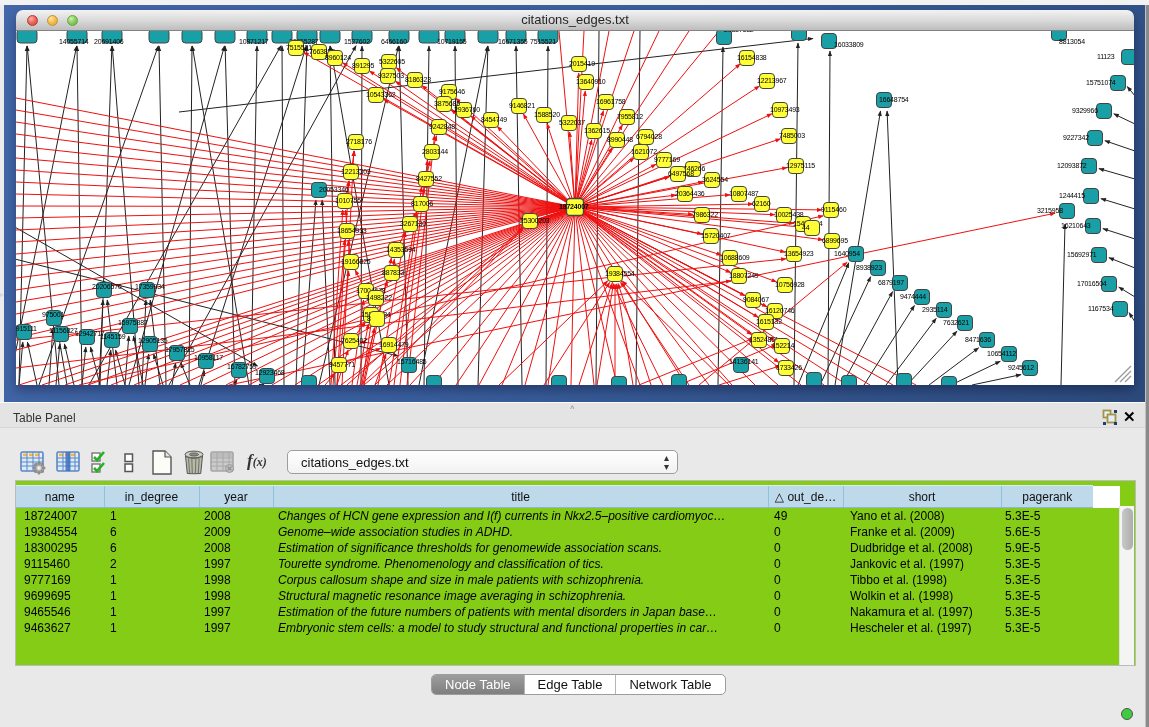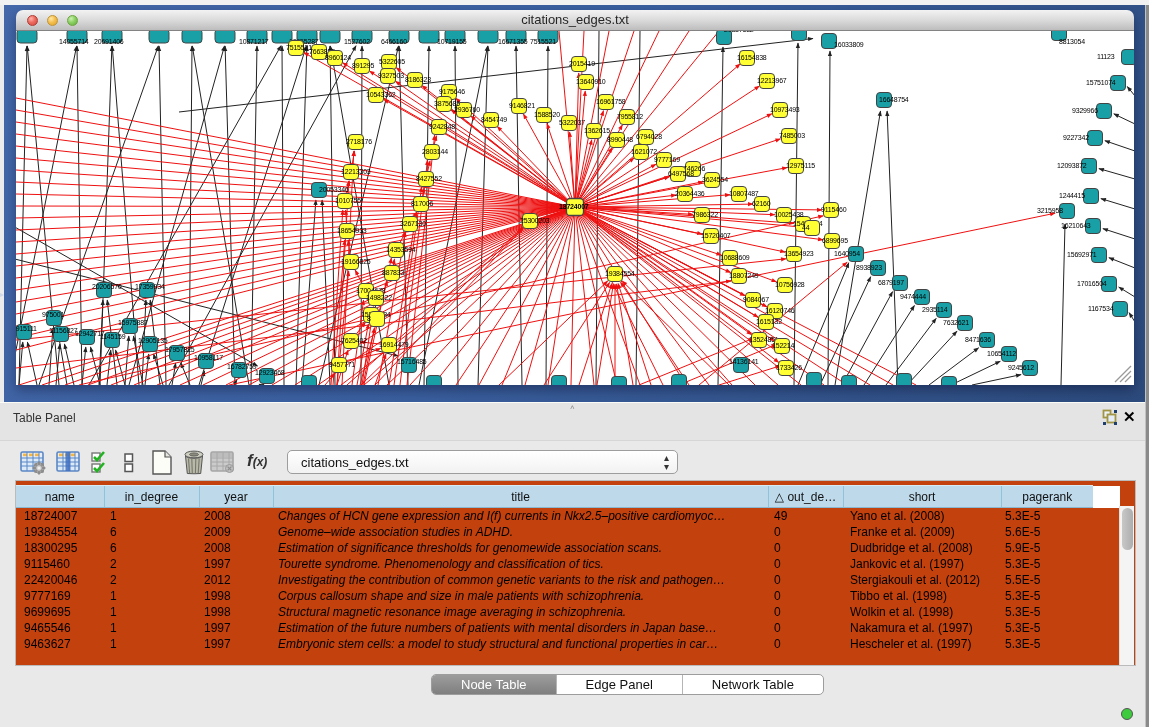--- a/index.html
+++ b/index.html
@@ -14,43 +14,43 @@
 #titlebar { position:absolute; left:0; top:0; width:1118px; height:21px; border-radius:7px 7px 0 0;
   background:linear-gradient(#f3f3f3,#d8d8d8 55%,#bdbdbd); border-bottom:1px solid #838383; z-index:10; }
 #title { text-align:center; font-size:13px; line-height:20px; color:#262626; font-weight:500; }
 .tl { position:absolute; top:5px; width:11px; height:11px; border-radius:50%; }
 .tl.r { left:11px; background:radial-gradient(circle at 35% 30%,#ffb3ab,#ec6b60 45%,#d5443c); border:0.5px solid #b03a32;}
 .tl.y { left:31px; background:radial-gradient(circle at 35% 30%,#ffe9a8,#f5bf4f 45%,#dfa123); border:0.5px solid #c09334;}
 .tl.g { left:51px; background:radial-gradient(circle at 35% 30%,#cdf0b2,#8cd164 45%,#62ab37); border:0.5px solid #6da53f;}
 #canvas { position:absolute; left:0; top:21px; width:1118px; height:354px; background:#fff; overflow:hidden; }
 .nl { font-size:7px; fill:#000; letter-spacing:-0.2px; }
 #panel { position:absolute; left:0; top:402px; width:1149px; height:325px; background:#e9e9e9; }
-#phead { position:absolute; left:0; top:0; width:1149px; height:39px; background:#e4e4e4; border-top:1px solid #fbfbf8; border-bottom:1px solid #d6d6d6; }
+#phead { position:absolute; left:0; top:0; width:1149px; height:26px; background:#e4e4e4; border-top:1px solid #fbfbf8; border-bottom:1px solid #d6d6d6; }
 #phead span.t { position:absolute; left:13px; top:8px; font-size:12px; color:#333; }
 #floatico { position:absolute; left:1102px; top:6px; }
 #xico { position:absolute; left:1123px; top:5px; font-size:15px; font-weight:bold; color:#000; }
 .ic { position:absolute; top:47px; }
 #combo { position:absolute; left:287px; top:48px; width:391px; height:24px; background:linear-gradient(#ffffff,#f2f2f2);
   border:1px solid #9d9d9d; border-radius:5px; box-shadow:inset 0 1px 0 #fff; }
 #combo .txt { position:absolute; left:13px; top:4px; font-size:13px; color:#111; }
 #combo .st { position:absolute; right:8px; top:2px; font-size:10px; color:#333; line-height:9px; }
-#tablebox { position:absolute; left:15px; top:480px; width:1121px; height:186px; background:#c2410c; border:1px solid #bbb; overflow:hidden; }
+#tablebox { position:absolute; left:15px; top:480px; width:1121px; height:186px; background:#84cc16; border:1px solid #bbb; overflow:hidden; }
 table { border-collapse:collapse; table-layout:fixed; width:1077px; margin-top:4px; }
 th { background:#bdd9ea; border-left:1px solid #8fc3dc; border-top:1px solid #d7ebf5; border-bottom:1px solid #89b8d0; height:22px;
   font-size:12px; font-weight:normal; color:#111; text-align:center; }
 th:first-child { border-left:none; }
 td { font-size:12px; color:#000; height:16px; padding:0; white-space:nowrap; overflow:hidden; vertical-align:middle; }
 .c0 { width:88px; padding-left:8px; } .c1 { width:95px; padding-left:6px; } .c2 { width:74px; padding-left:5px; }
 .c3 { width:495px; padding-left:5px;font-style:italic; } .c4 { width:75px; padding-left:6px;margin-top:12px; } .c5 { width:158px; padding-left:7px; }
 .c6 { width:92px; padding-left:4px; } .c7 { width:27px; }
 #vscroll { position:absolute; right:1px; top:25px; width:15px; height:160px; background:#f4f4f4; border-left:1px solid #e0e0e0; }
 #vthumb { position:absolute; left:2px; top:2px; width:11px; height:42px; background:linear-gradient(90deg,#c8c8c8,#adadad); border-radius:6px; }
 #tabs { position:absolute; left:431px; top:674px; height:21px; display:flex; border:1px solid #9d9d9d; border-radius:5px; overflow:hidden;
   background:#fff; font-size:13px; }
-#tabs div { padding:0 29px; line-height:19px; color:#111; }
+#tabs div { padding:0 13px; line-height:19px; color:#111; }
 #tabs div.sel { background:linear-gradient(#9d9d9d,#7f7f7f); color:#fff; }
 #tabs div + div { border-left:1px solid #b5b5b5; }
 #status { position:absolute; right:33px; top:740px; font-size:14px; color:#222;text-align:center; }
 #gdot { position:absolute; left:1121px; top:708px; width:12px; height:12px; border-radius:50%; background:#3ecb3e; border:1px solid #555; }
 #caret { position:absolute; left:570px; top:1px; font-size:8px; color:#888; }
 #lcaret { position:absolute; left:0px; top:290px; font-size:8px; color:#cfd8e8; }
 </style></head>
 <body>
 <div id="desk">
   <div id="win">
@@ -876,21 +876,21 @@
         <line x1="1" y1="9" x2="23" y2="9"></line>
         <line x1="1" y1="13" x2="23" y2="13"></line>
         <line x1="1" y1="17" x2="23" y2="17"></line>
         <line x1="7" y1="3" x2="7" y2="22"></line>
         <line x1="13" y1="3" x2="13" y2="22"></line>
         <line x1="19" y1="3" x2="19" y2="22"></line>
       </g>
       <circle cx="19.5" cy="19.5" r="4" fill="#bfbfbf" stroke="#999"></circle>
       <path d="M17.6 17.6l3.8 3.8M21.4 17.6l-3.8 3.8" stroke="#8d8d8d" stroke-width="1.2"></path>
     </svg>
-    <div class="ic" style="left:247px;top:49px;font-family:Liberation Sans, sans-serif;font-style:italic;font-weight:bold;font-size:17px;color:#333">f<span style="font-size:12px">(x)</span></div>
+    <div class="ic" style="left:247px;top:49px;font-family:Liberation Serif, serif;font-style:italic;font-weight:bold;font-size:17px;color:#333">f<span style="font-size:12px">(x)</span></div>
   <div id="combo">
       <span class="txt">citations_edges.txt</span>
       <span class="st">▴<br>▾</span>
     </div>
   <div id="caret">˄</div>
 </div>
 <div id="tablebox">
   <table>
     <tbody>
         <tr>
@@ -937,30 +937,20 @@
           <td class="c0">9115460</td>
           <td class="c1">2</td>
           <td class="c2">1997</td>
           <td class="c3">Tourette syndrome. Phenomenology and classification of tics.</td>
           <td class="c4">0</td>
           <td class="c5">Jankovic et al. (1997)</td>
           <td class="c6">5.3E-5</td>
           <td class="c7"></td>
         </tr>
         <tr>
-          <td class="c0">22420046</td>
-          <td class="c1">2</td>
-          <td class="c2">2012</td>
-          <td class="c3">Investigating the contribution of common genetic variants to the risk and pathogen…</td>
-          <td class="c4">0</td>
-          <td class="c5">Stergiakouli et al. (2012)</td>
-          <td class="c6">5.5E-5</td>
-          <td class="c7"></td>
-        </tr>
-        <tr>
           <td class="c0">9777169</td>
           <td class="c1">1</td>
           <td class="c2">1998</td>
           <td class="c3">Corpus callosum shape and size in male patients with schizophrenia.</td>
           <td class="c4">0</td>
           <td class="c5">Tibbo et al. (1998)</td>
           <td class="c6">5.3E-5</td>
           <td class="c7"></td>
         </tr>
         <tr>
@@ -994,16 +984,16 @@
           <td class="c7"></td>
         </tr>
   </tbody>
     </table>
   <div id="vscroll">
       <div id="vthumb"></div>
     </div>
 </div>
 <div id="tabs">
     <div class="sel">Node Table</div>
-    <div>Edge Panel</div>
+    <div>Edge Table</div>
     <div>Network Table</div>
   </div>
 <div id="status">Memory: OK</div>
 <div id="gdot"></div>
 </body></html>

